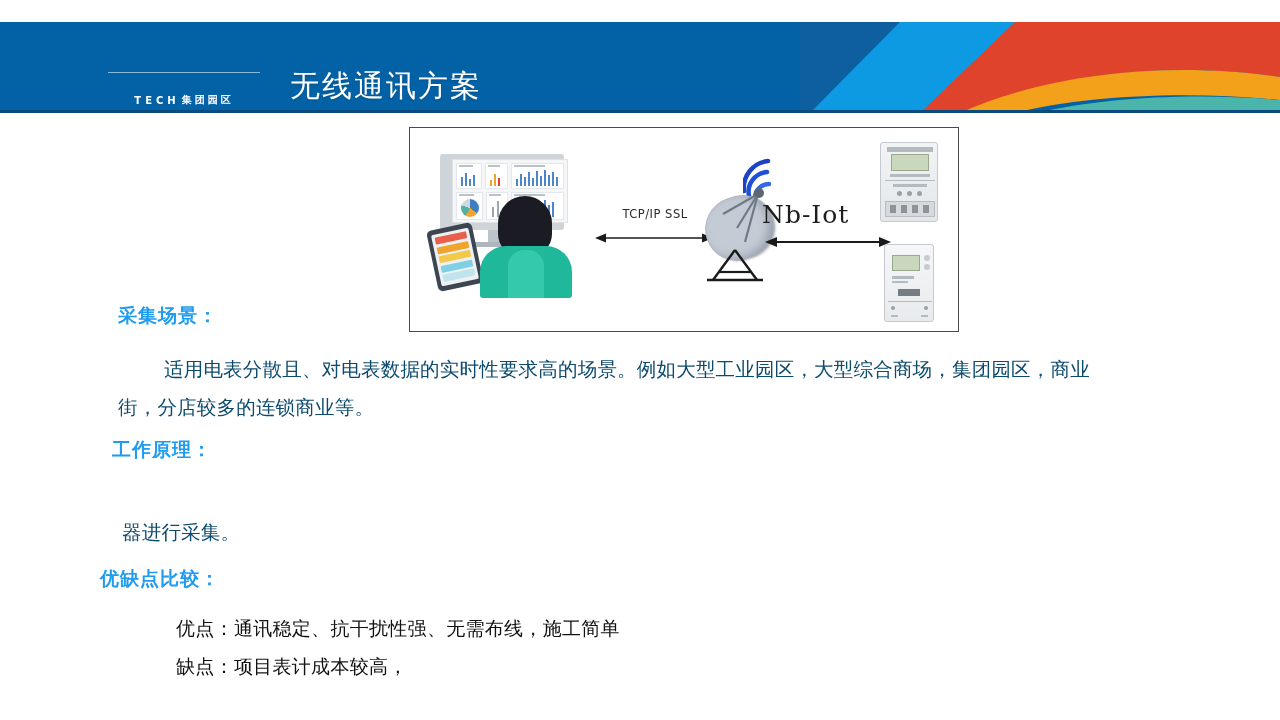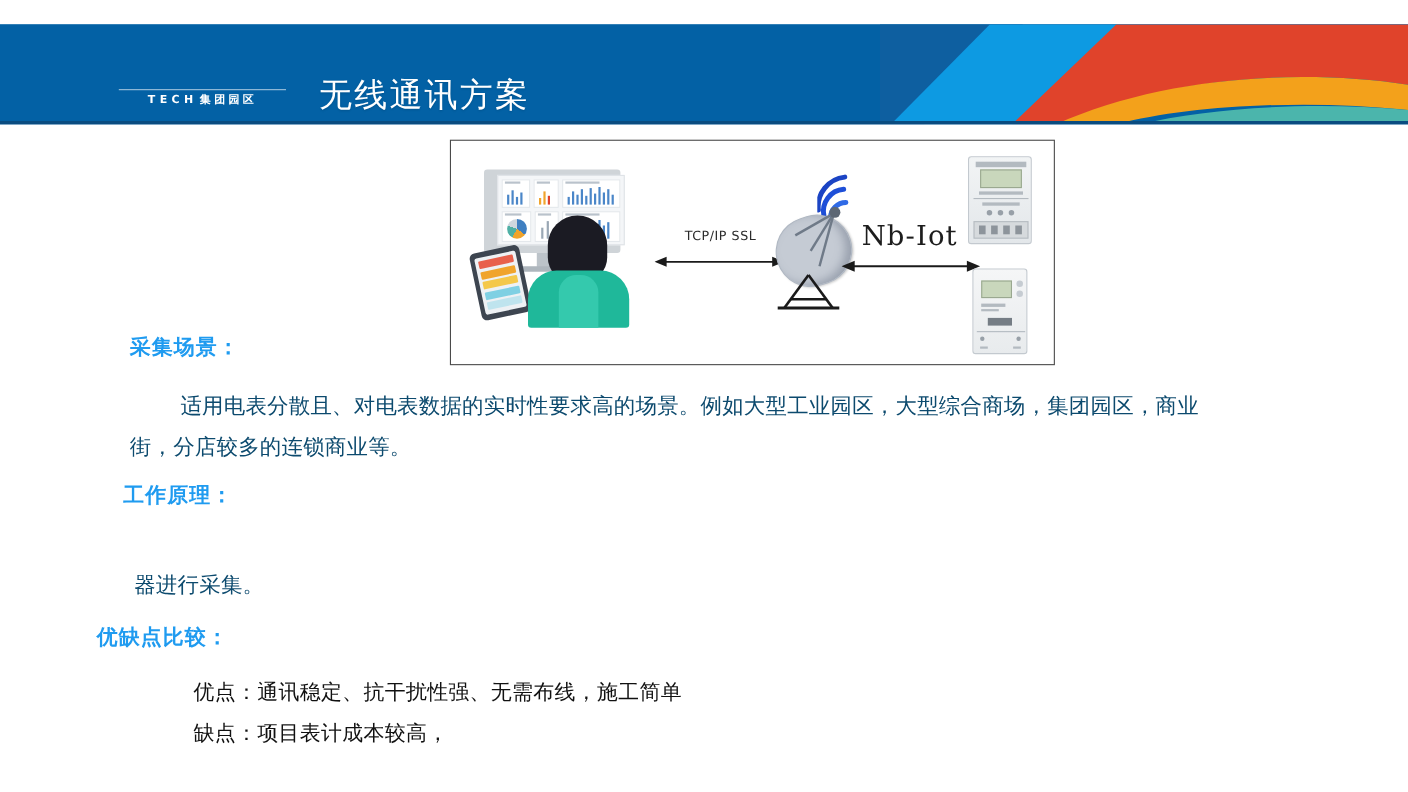--- a/index.html
+++ b/index.html
@@ -36,21 +36,21 @@
   }
   .logo-o{position:relative;display:inline-block;}
   .logo-o::after{
     content:"";position:absolute;left:50%;top:50%;
     width:13px;height:13px;margin-left:-6.5px;margin-top:-6.5px;
     border-radius:50%;background:#0361a5;
     box-shadow:0 0 0 2px #ffffff inset;
   }
   .logo-sub{
     display:flex;align-items:center;gap:2px;margin-top:3px;
-    border-top:1px solid rgba(255,255,255,.55);padding-top:2px;
+    border-top:1px solid rgba(255,255,255,.55);padding-top:20px;
     width:152px;justify-content:center;
   }
   .logo-tech{
     font-size:10px;font-weight:bold;color:#ffffff;letter-spacing:4px;
     font-family:"DejaVu Sans",sans-serif;
   }
   .logo-cn{
     font-size:10px;font-weight:bold;color:#ffffff;letter-spacing:3px;
   }
   .header-title{
@@ -124,21 +124,21 @@
   .dish-face{
     position:absolute;left:10px;top:38px;width:68px;height:62px;
     background:#c5cbd4;border-radius:50%/55%;
     transform:rotate(-18deg);
     box-shadow:inset -5px -3px 8px rgba(120,130,145,.55), 1px 1px 2px rgba(0,0,0,.18);
     border:1px solid #b0b8c3;
   }
   .wifi{position:absolute;left:48px;top:0;width:52px;height:42px;}
 
   .label-nbiot{
-    position:absolute;left:352px;top:72px;width:130px;text-align:center;
+    position:absolute;left:352px;top:72px;width:130px;
     font-size:25px;color:#1d1d1d;letter-spacing:1px;
     font-family:"DejaVu Serif","Liberation Serif",serif;
   }
   .arrow-nb{position:absolute;left:355px;top:108px;width:126px;height:12px;}
 
   .meter{position:absolute;background:#eceff1;border:1px solid #c3c9cf;box-sizing:border-box;}
   .meter-top{
     left:470px;top:14px;width:58px;height:80px;border-radius:3px;
     background:linear-gradient(180deg,#f2f4f5 0%,#e3e7ea 100%);
   }
@@ -343,17 +343,17 @@
     <span class="indent"></span><span>适用电表分散且、对电表数据的实时性要求高的场景。例如大型工业园区，大型综合商场，集团园区，商业</span><br>
     <span>街，分店较多的连锁商业等。</span>
   </div>
 
   <div class="sec-head" style="left:112px;top:437px;">工作原理：</div>
   <div class="para" style="left:122px;top:475px;width:1090px;">
     <span class="indent"></span><br>
     <span>器进行采集。</span>
   </div>
 
-  <div class="sec-head" style="left:88px;top:566px;text-align:right;">优缺点比较：</div>
+  <div class="sec-head" style="left:100px;top:566px;text-align:right;">优缺点比较：</div>
   <div class="sub-line" style="left:176px;top:616px;">优点：通讯稳定、抗干扰性强、无需布线，施工简单</div>
   <div class="sub-line" style="left:176px;top:654px;">缺点：项目表计成本较高，</div>
 
 </div>
 
 </body></html>

